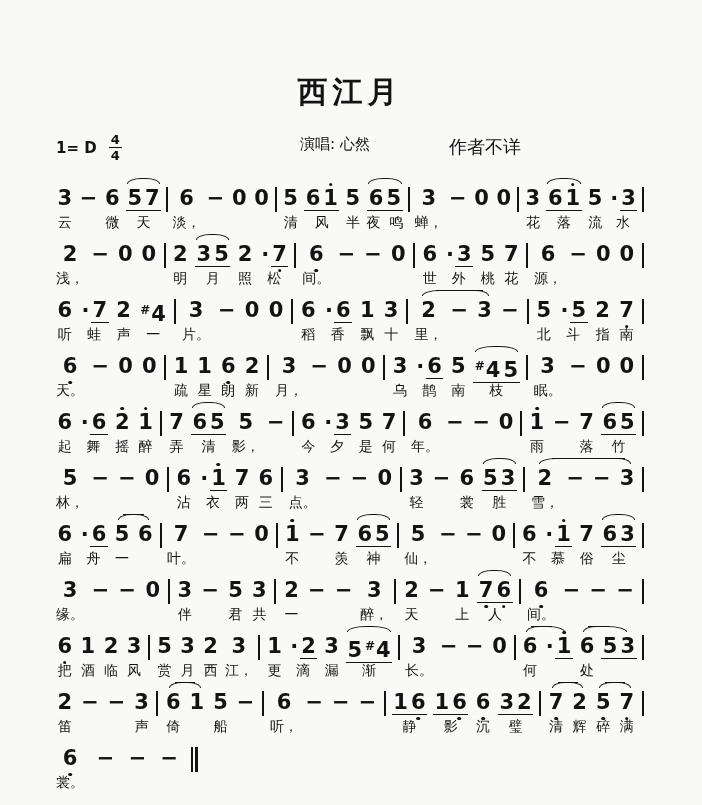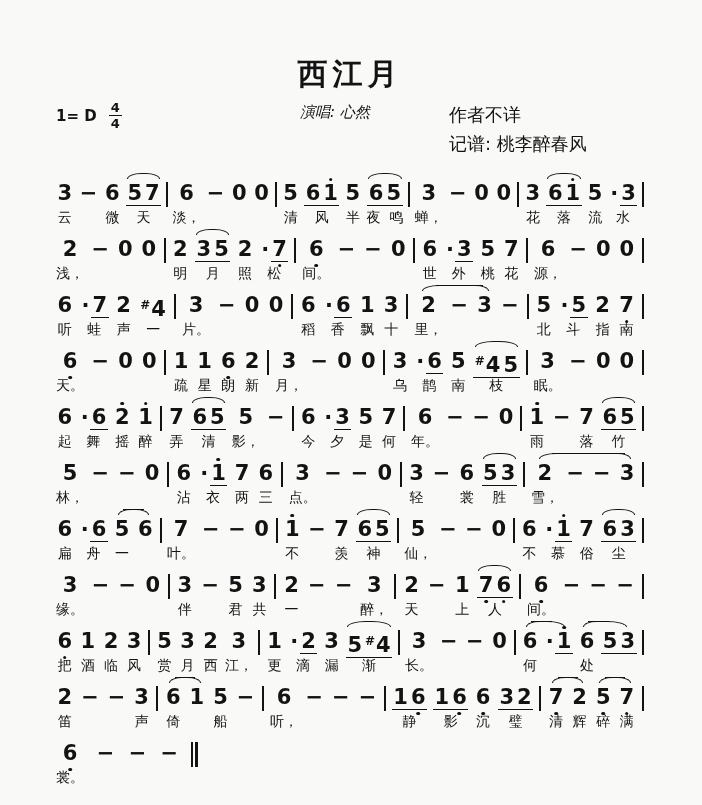--- a/index.html
+++ b/index.html
@@ -1,27 +1,27 @@
 <!DOCTYPE html>
 <html><head>
 <meta charset="utf-8">
 <style>
   html,body{margin:0;padding:0;}
   body{width:702px;height:805px;background:#f9f9f8;color:#131313;
        font-family:"DejaVu Sans",sans-serif;overflow:hidden;box-sizing:border-box;}
-  .sheet{padding:54px 58px 0 56px;}
+  .sheet{padding:72px 58px 0 56px;}
   h1.title{margin:0;text-align:center;font-family:"DejaVu Serif",serif;
            font-size:30px;font-weight:bold;letter-spacing:5px;}
-  .meta{display:grid;grid-template-columns:165px 1fr 195px;margin-top:6px;align-items:start;}
+  .meta{display:grid;grid-template-columns:165px 1fr 195px;margin-top:20px;align-items:start;}
   .meta-left{display:flex;align-items:center;font-weight:bold;font-size:15px;}
   .frac{display:inline-flex;flex-direction:column;align-items:center;margin-left:12px;
         font-size:13px;font-weight:bold;line-height:1.1;}
   .frac .ft{border-bottom:1.5px solid #131313;padding:0 2px;}
   .frac .fb{padding-top:1px;}
-  .meta-center{text-align:center;font-size:15px;padding-top:2px;font-style:italic;}
+  .meta-center{text-align:center;font-size:15px;padding-top:2px;}
   .meta-right{font-size:18px;line-height:1.6;}
   #score{margin-top:13px;}
   .score-line{display:flex;justify-content:space-between;align-items:flex-start;height:56px;}
   .score-line.short{width:142px;}
   .col{display:flex;flex-direction:column;align-items:center;position:relative;}
   .slur-layer{height:9px;position:relative;align-self:stretch;min-width:8px;}
   .slur{position:absolute;height:6px;top:1px;box-sizing:border-box;}
   .slur.full{left:3%;right:3%;border:1.8px solid #131313;border-bottom:none;
              border-radius:50% 50% 0 0/115% 115% 0 0;}
   .slur.start{left:28%;right:-13px;border:1.8px solid #131313;border-bottom:none;
@@ -52,21 +52,20 @@
     <div class="meta-left">
       <span>1= D</span>
       <span class="frac">
         <span class="ft">4</span>
         <span class="fb">4</span>
       </span>
     </div>
     <div class="meta-center">演唱: 心然</div>
     <div class="meta-right">
       <div>作者不详</div>
-      <div>记谱: 桃李醉春风</div>
     </div>
   </div>
   <div id="score">
       <div class="score-line">
         <div class="col">
           <div class="slur-layer"></div>
           <div class="note-row">
             <span class="ch">3</span>
           </div>
           <div class="lyric-row">

